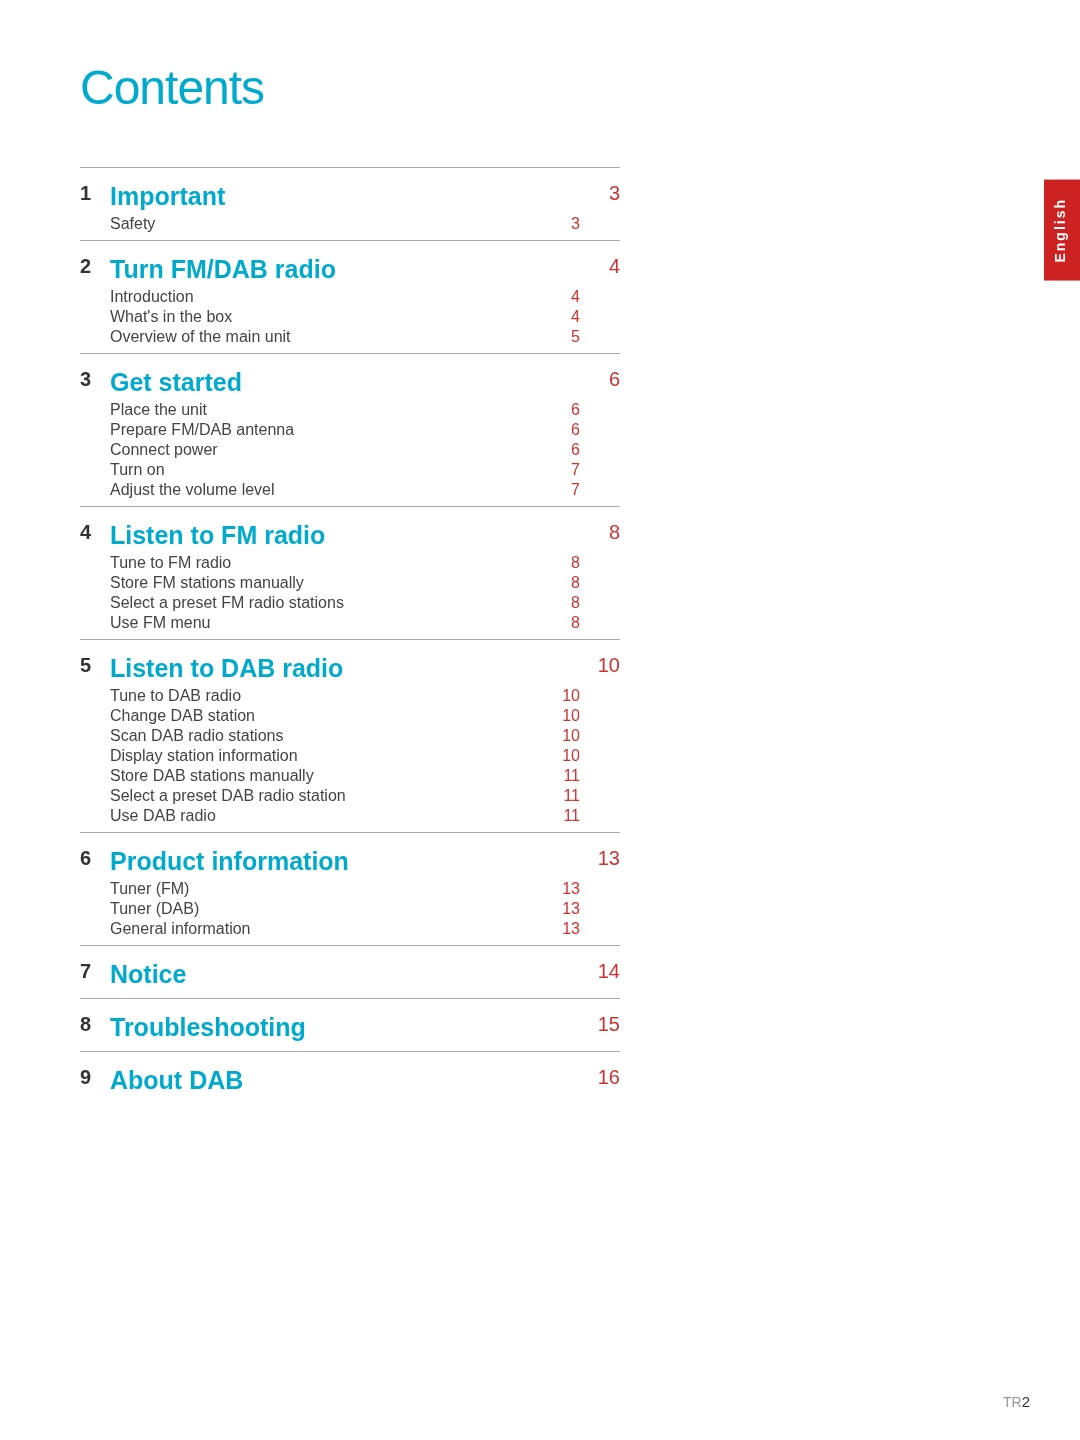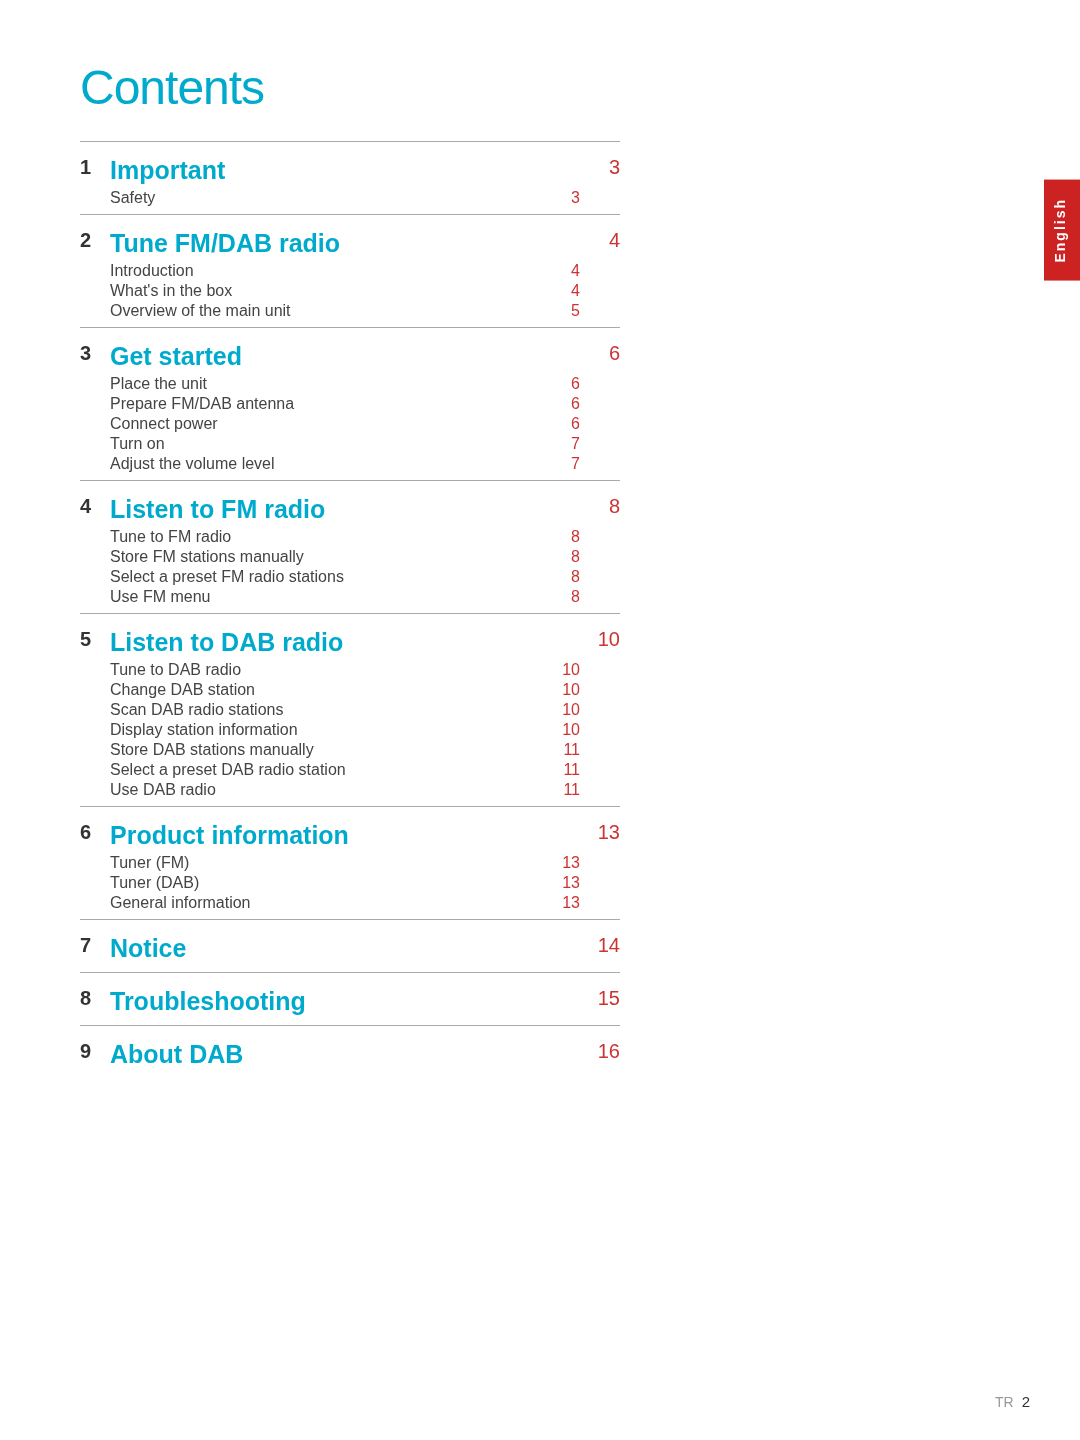--- a/index.html
+++ b/index.html
@@ -15,21 +15,21 @@
 
     .main-content {
       padding: 60px 80px 60px 80px;
       max-width: 700px;
     }
 
     .page-title {
       font-size: 48px;
       font-weight: 300;
       color: #00aacc;
-      margin-bottom: 26px;
+      margin-bottom: 52px;
       letter-spacing: -1px;
     }
 
     .toc-table {
       width: 100%;
       border-collapse: collapse;
     }
 
     .section-row {
       border-top: 1.5px solid #aaaaaa;
@@ -115,21 +115,20 @@
 
     
     .bottom-footer {
       position: absolute;
       bottom: 30px;
       right: 50px;
       font-size: 15px;
       color: #666666;
       display: flex;
       align-items: center;
-      gap: 8px;
     }
 
     .footer-tr {
       color: #999;
       font-size: 14px;
     }
 
     .footer-page {
       color: #333;
       font-size: 15px;
@@ -152,21 +151,21 @@
                 <span class="sub-item-label">Safety</span>
                 <span class="page-number">3</span>
               </div>
             </div>
           </td>
           <td class="section-page-number">3</td>
         </tr>
         <tr class="section-row">
           <td class="section-number">2</td>
           <td class="section-title-cell">
-            <span class="section-title">Tune FM/DAB radio</span>
+            <span class="section-title">Turn FM/DAB radio</span>
             <div class="sub-items">
               <div class="sub-item">
                 <span class="sub-item-label">Introduction</span>
                 <span class="page-number">4</span>
               </div>
               <div class="sub-item">
                 <span class="sub-item-label">What's in the box</span>
                 <span class="page-number">4</span>
               </div>
               <div class="sub-item">

